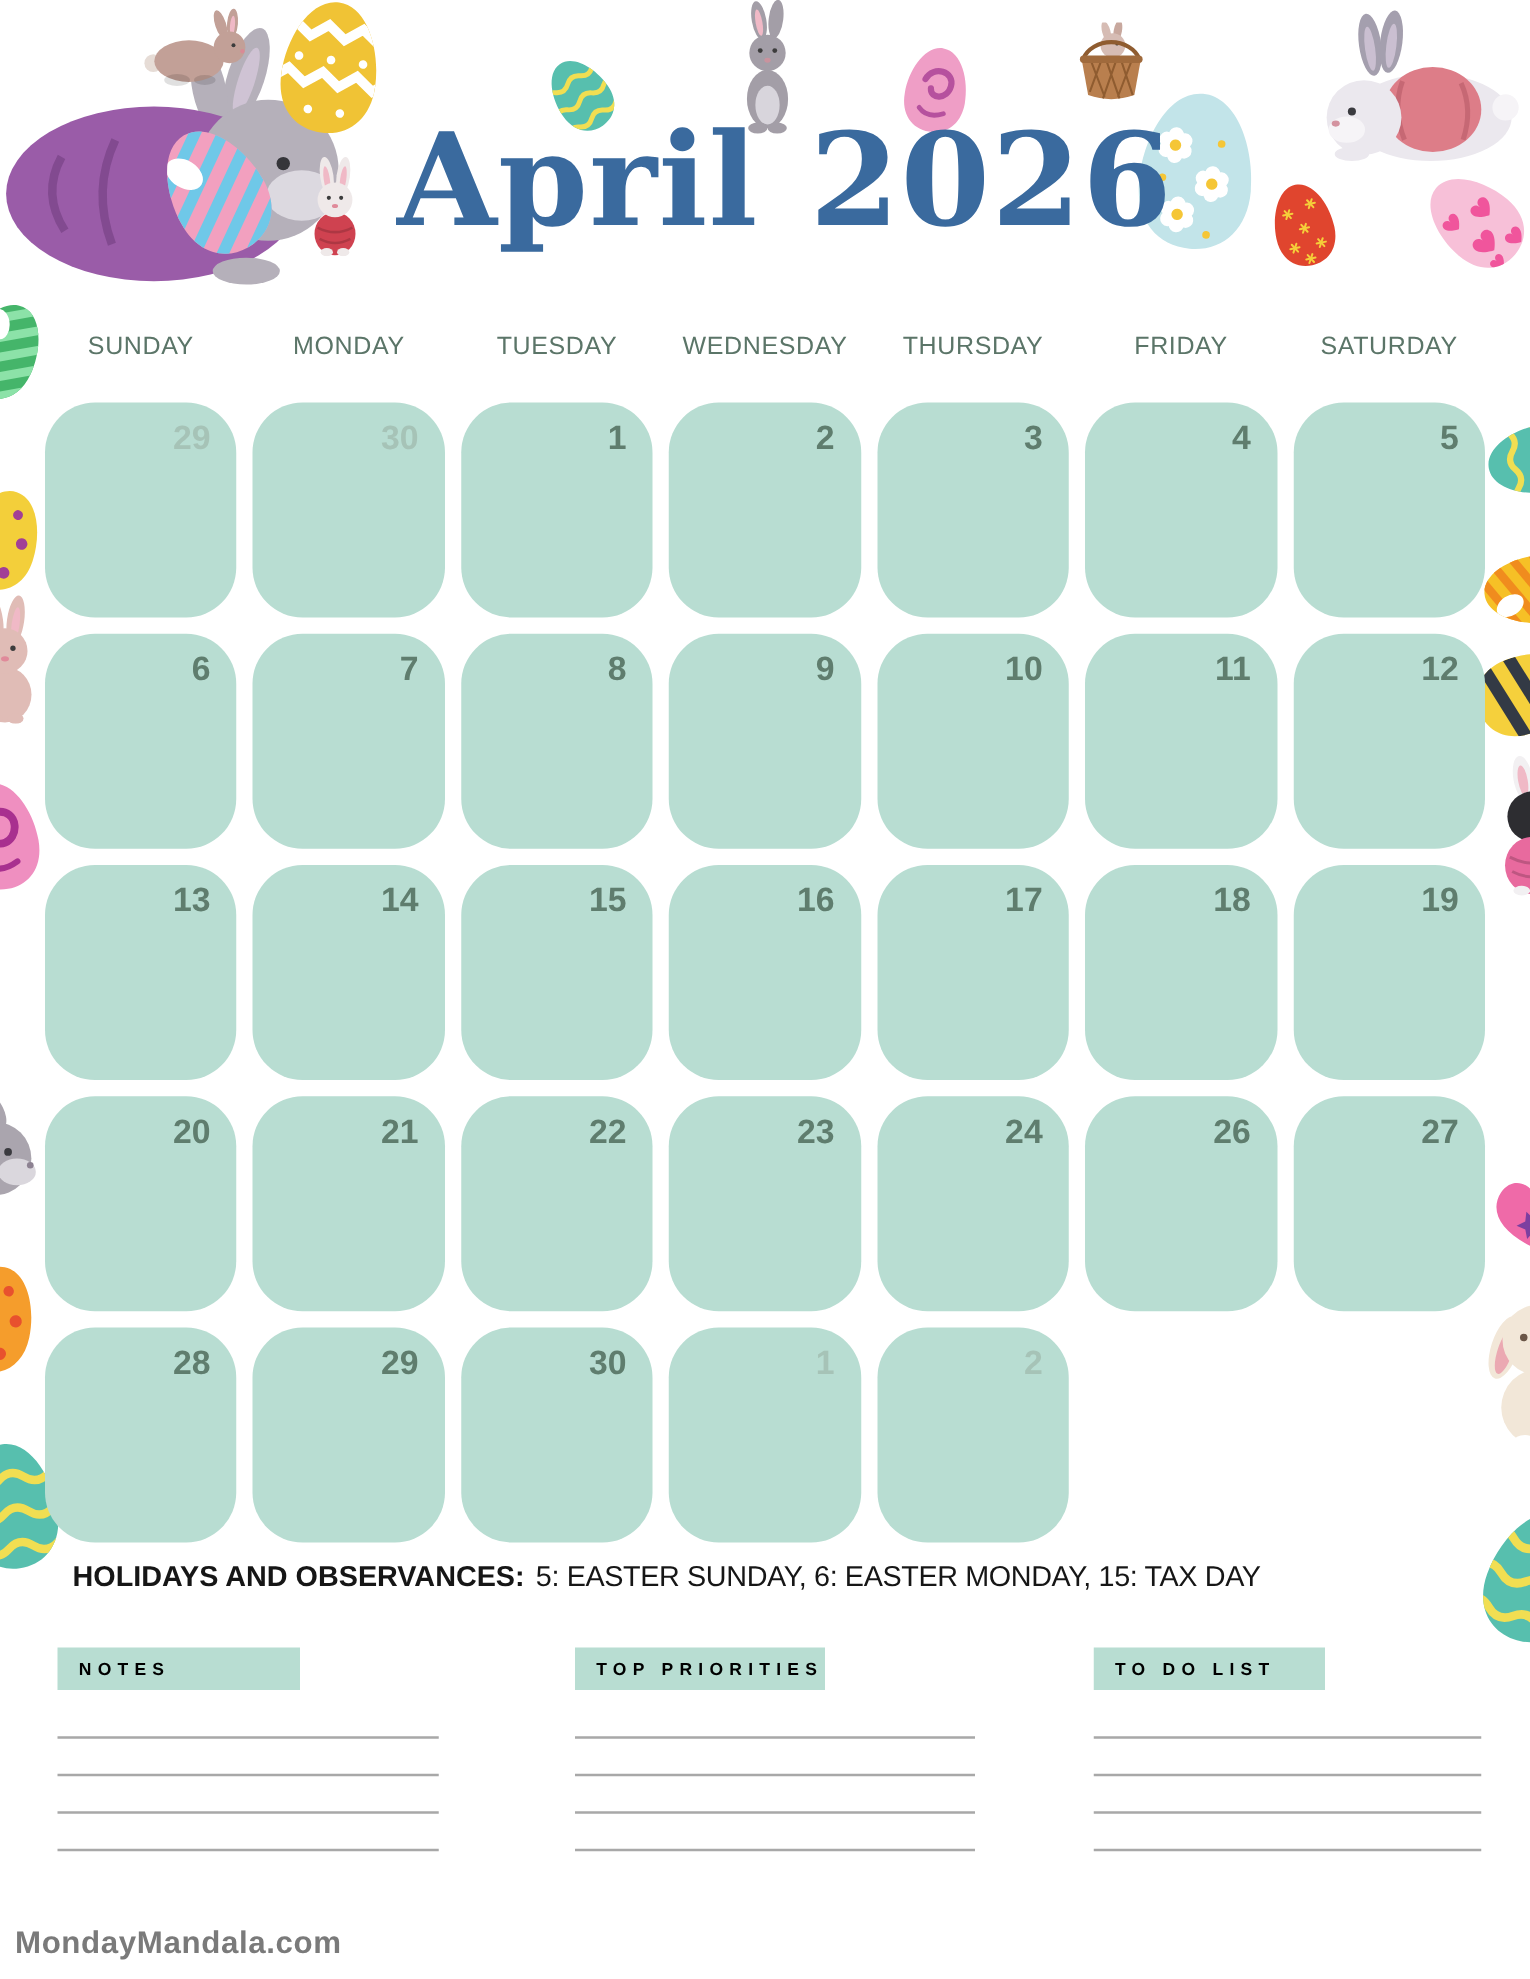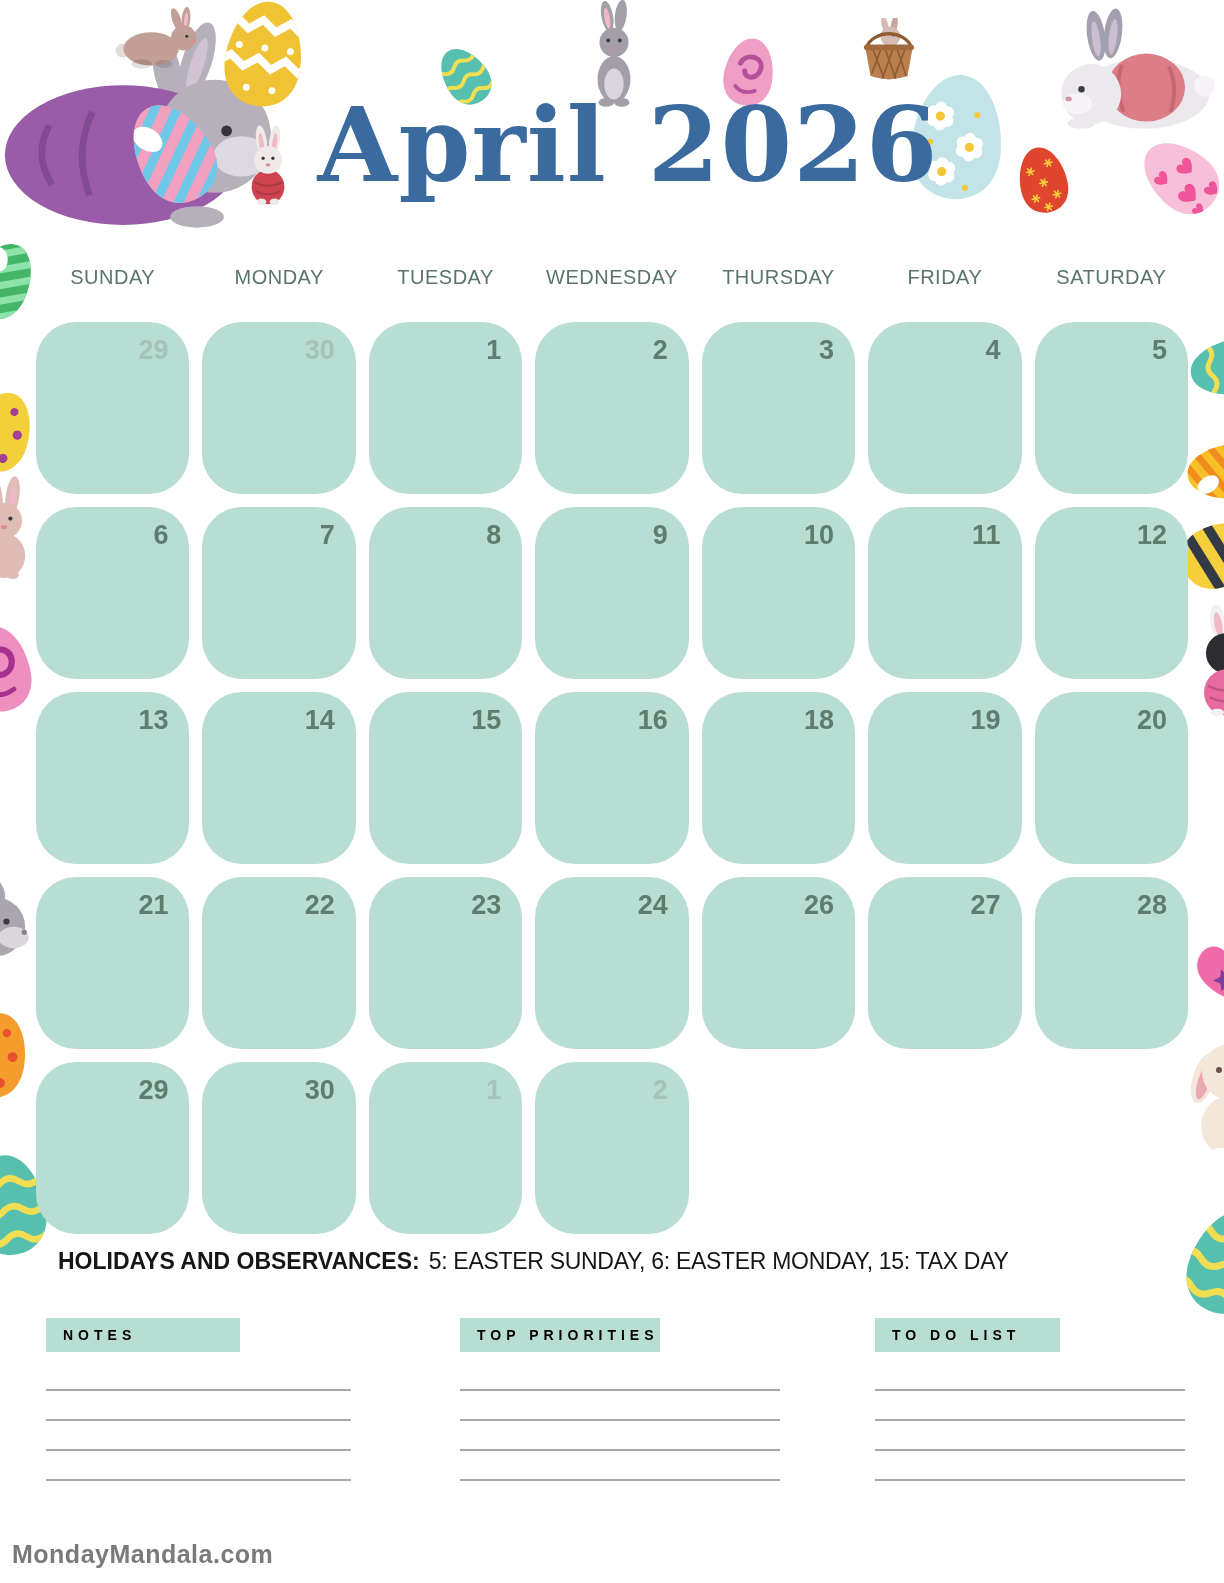--- a/index.html
+++ b/index.html
@@ -394,20 +394,23 @@
       <div class="cell">
         <span class="num">14</span>
       </div>
       <div class="cell">
         <span class="num">15</span>
       </div>
       <div class="cell">
         <span class="num">16</span>
       </div>
       <div class="cell">
+        <span class="num">17</span>
+      </div>
+      <div class="cell">
         <span class="num">18</span>
       </div>
       <div class="cell">
         <span class="num">19</span>
       </div>
       <div class="cell">
         <span class="num">20</span>
       </div>
       <div class="cell">
         <span class="num">21</span>

